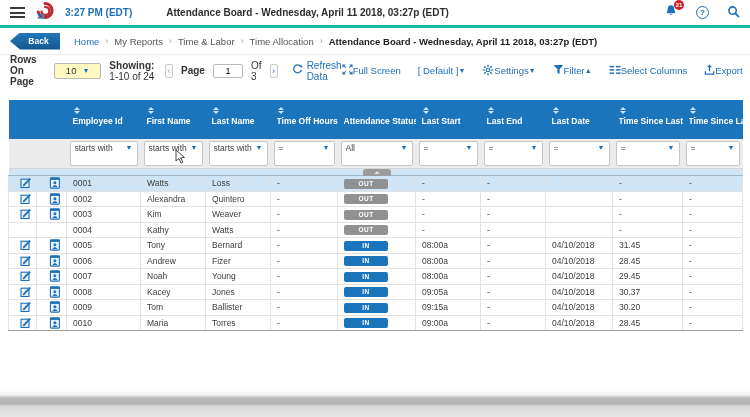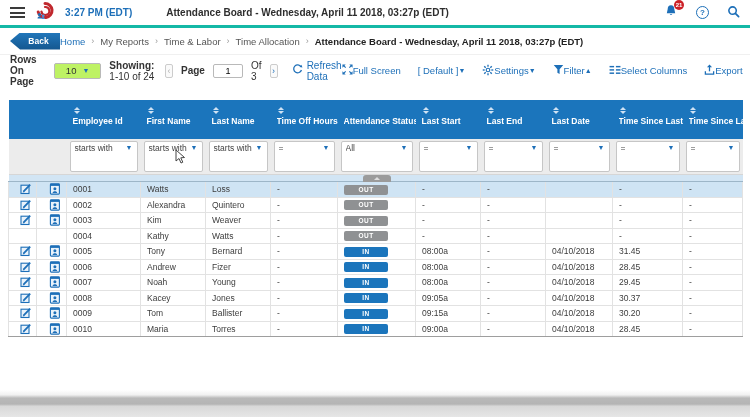--- a/index.html
+++ b/index.html
@@ -22,33 +22,33 @@
     border-radius:6px; text-align:center; padding:0 1px; }
   .help-circle { width:13px; height:13px; border:1.5px solid #1d6fb8; border-radius:50%;
     color:#1d6fb8; font-size:8px; font-weight:bold; text-align:center; line-height:11px; }
 
   
   .crumbbar { position:absolute; top:28px; left:0; right:0; height:27px; background:#fff;
     display:flex; align-items:center; padding:0 10px; border-bottom:1px solid #f0f0f0; }
   .back-btn { width:50px; height:17px; background:linear-gradient(#2176ba,#14578f);
     clip-path:polygon(20% 0,100% 0,100% 100%,20% 100%,0 50%); color:#fff; font-size:8.5px;
     font-weight:bold; text-align:center; line-height:17px; padding-left:7px; cursor:pointer; }
-  .crumbs { font-size:9.5px; display:flex; align-items:flex-start; gap:6px; }
+  .crumbs { margin-left:14px; font-size:9.5px; display:flex; align-items:flex-start; gap:6px; }
   .crumb-link { color:#1d6fb8; cursor:pointer; }
   .crumb { color:#555; cursor:pointer; }
   .crumb-sep { color:#9a9a9a; font-size:9px; }
   .crumb-current { color:#222; font-weight:bold; }
 
   
   .toolbar { position:absolute; top:55px; left:0; right:0; height:31px; display:flex;
     align-items:center; justify-content:space-between; padding:0 10px; }
   .tb-left { display:flex; align-items:center; gap:8px; font-size:10px; }
   .tb-label { font-weight:bold; color:#333; }
   .mini-select { display:flex; align-items:center; gap:6px; border:1px solid #b9b9b9;
-    border-radius:2px; height:16px; padding:0 11px; font-size:9.5px; cursor:pointer; background:#bef264; }
+    border-radius:2px; height:16px; padding:0 11px; font-size:9.5px; cursor:pointer; background:#fef9c3; }
   .caret-blue { color:#1d6fb8; font-size:7px; }
   .pg-btn { width:14px; height:14px; border:1px solid #ccc; border-radius:2px; background:#fafafa;
     font-size:9px; text-align:center; line-height:12px; cursor:pointer; }
   .pg-prev { color:#b5b5b5; }
   .pg-next { color:#1d6fb8; }
   .page-input { width:30px; height:14px; border:1px solid #b9b9b9; border-radius:2px;
     font-size:9px; text-align:center; font-family:inherit; }
   .refresh { display:flex; align-items:center; gap:4px; color:#1d6fb8; font-size:10px;
     cursor:pointer; margin-left:6px; }
   .tb-right { display:flex; align-items:center; gap:17px; font-size:9.5px; color:#1d6fb8; }
@@ -64,21 +64,21 @@
   table { border-collapse:collapse; table-layout:fixed; width:734px; }
   th { background:#1b75bc; height:39px; vertical-align:bottom; text-align:left; padding:0 0 13px 6px; }
   .hlbl { color:#fff; font-size:8.5px; font-weight:bold; white-space:nowrap; overflow:hidden; }
   .sort { display:block; width:7px; margin:0 0 2px 1px; }
   .sort i { display:block; width:0; height:0; margin:1px 0; }
   .sort .up { border-left:3px solid transparent; border-right:3px solid transparent;
     border-bottom:3.5px solid #cfe2f3; }
   .sort .dn { border-left:3px solid transparent; border-right:3px solid transparent;
     border-top:3.5px solid #cfe2f3; }
   tr.flt td { background:#ececec; height:25px; padding:2px 3px; border-bottom:1px solid #d6d6d6; }
-  .fbox { background:#fff; border:1px solid #c6c6c6; border-radius:2px; height:31px;
+  .fbox { background:#fff; border:1px solid #c6c6c6; border-radius:2px; height:25px;
     font-size:8.5px; color:#444; padding:1px 4px; display:flex; justify-content:space-between;
     cursor:pointer; }
   .fop { white-space:nowrap; overflow:hidden; }
   .fcaret { color:#1d6fb8; font-size:7px; line-height:9px; }
   tr.strip td { background:#d2e5f4; height:7px; border-bottom:1px solid #9db6c8; position:relative; }
   .strip-tab { position:absolute; left:354px; top:0; width:28px; height:7px; background:#9b9b9b;
     border-radius:3px 3px 0 0; cursor:pointer; }
   .strip-tab i { display:block; width:0; height:0; margin:2px auto 0;
     border-left:3px solid transparent; border-right:3px solid transparent;
     border-bottom:3px solid #dedede; }

